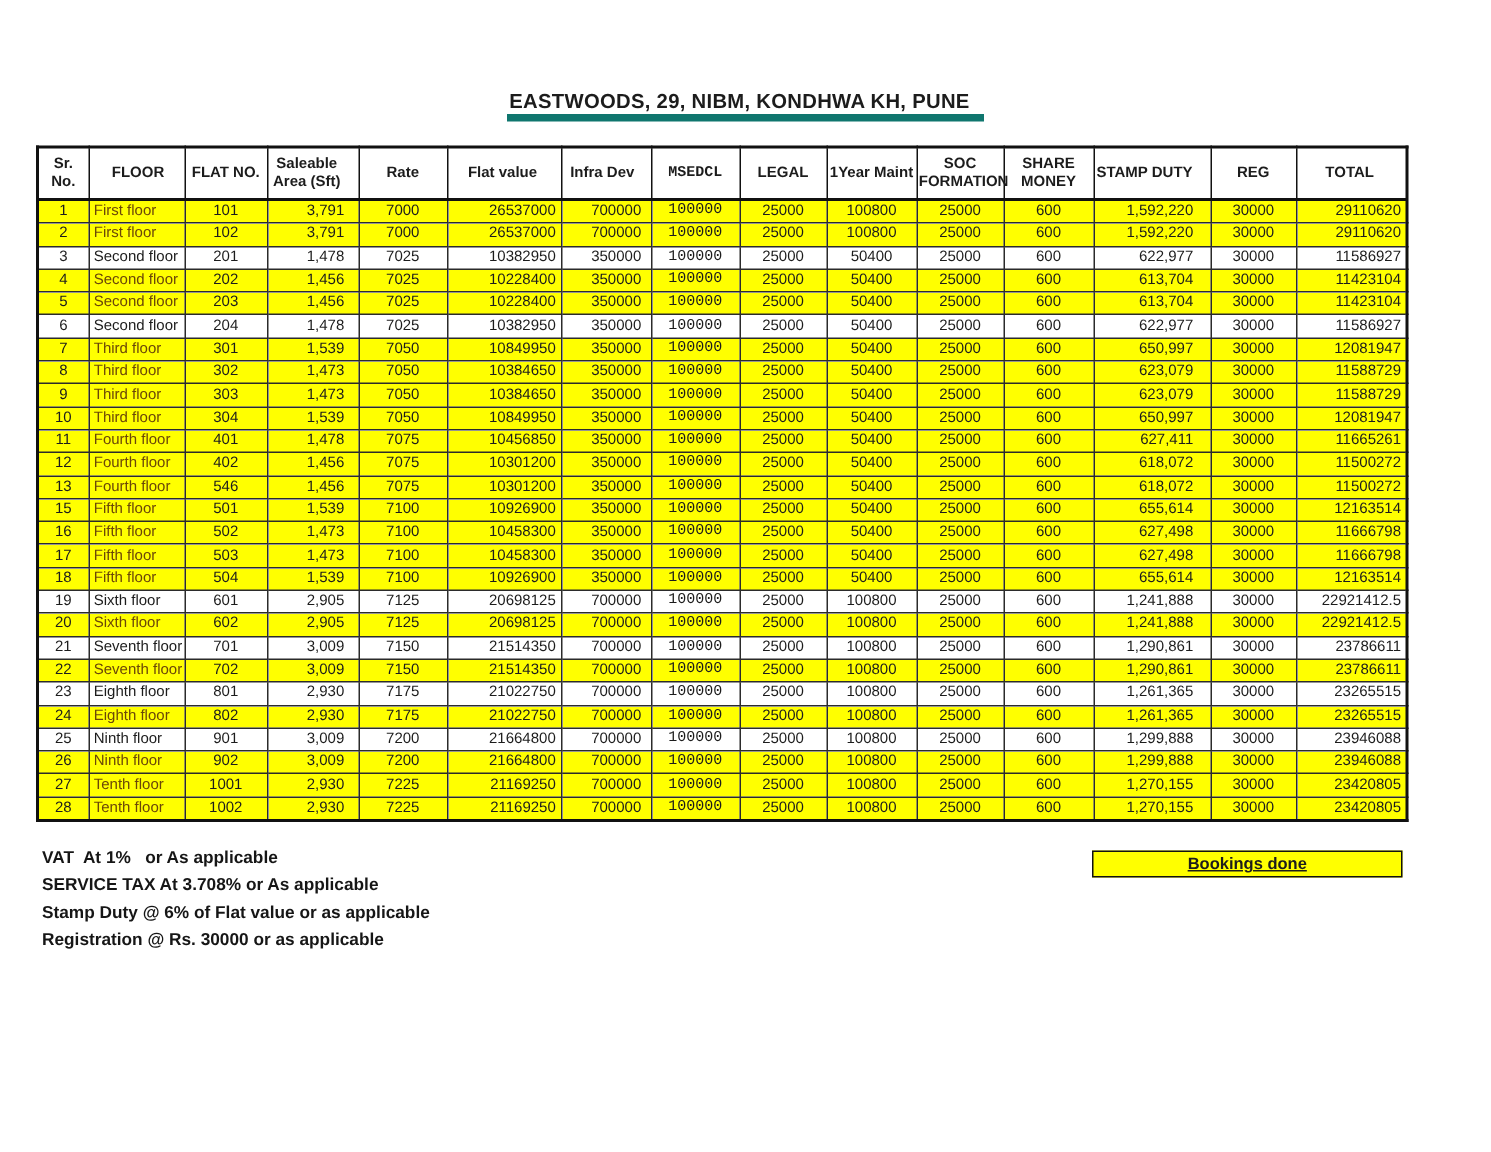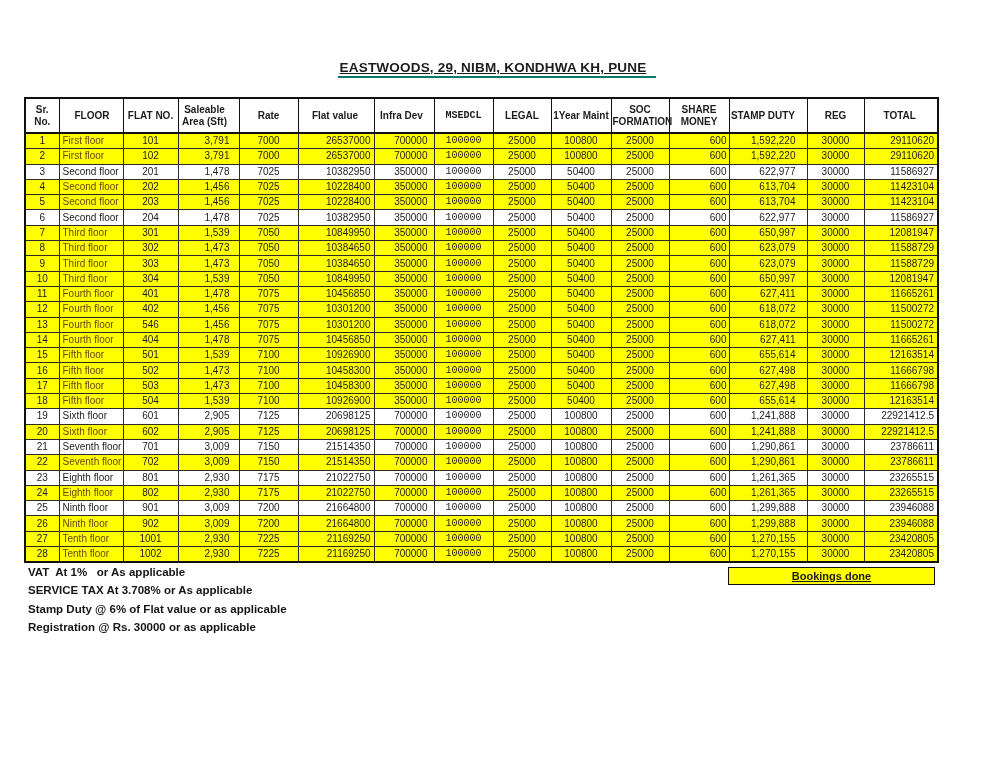--- a/index.html
+++ b/index.html
@@ -4,21 +4,21 @@
 <style>
   html,body{margin:0;padding:0;}
   body{
     width:994px;height:768px;background:#ffffff;position:relative;
     font-family:"Liberation Sans", sans-serif;color:#1c1c1c;overflow:hidden;
   }
   .page-title{
     position:absolute;top:60px;left:0;width:100%;text-align:center;
     font-size:13.5px;font-weight:bold;letter-spacing:.2px;
   }
-  .page-title span{border-bottom:2px solid #0f766e;padding:0 10px 1px 2px;text-decoration:underline;}
+  .page-title span{border-bottom:5px solid #0f766e;padding:0 10px 1px 2px;}
 
   table.rate-table{
     position:absolute;left:24px;top:97px;width:913px;
     border-collapse:collapse;table-layout:fixed;
     border:2px solid #111;
   }
   .rate-table th{
     height:33px;font-size:10px;font-weight:bold;text-align:center;
     vertical-align:middle;line-height:1.18;border:1px solid #111;
     padding:0 1px;background:#fff;
@@ -37,21 +37,21 @@
   .c1{text-align:left;padding-left:3px !important;}
   .c2{text-align:center;}
   .c3{text-align:right;padding-right:9px !important;}
   .c4{text-align:center;}
   .c5{text-align:right;padding-right:3px !important;}
   .c6{text-align:right;padding-right:6px !important;}
   .c7{text-align:center;font-family:Liberation Mono, monospace;}
   .c8{text-align:center;}
   .c9{text-align:center;}
   .c10{text-align:center;}
-  .c11{text-align:right;}
+  .c11{text-align:center;}
   .c12{text-align:right;padding-right:11px !important;}
   .c13{text-align:center;}
   .c14{text-align:right;padding-right:3px !important;}
 
   .bookings{
     position:absolute;left:728px;top:567px;width:205px;height:16px;
     background:var(--hl,#FFFF00);border:1.6px solid #111;
     text-align:center;font-size:11px;font-weight:bold;line-height:16px;
   }
   .bookings span{text-decoration:underline;}
@@ -319,37 +319,20 @@
         <td class="c6">350000</td>
         <td class="c7">100000</td>
         <td class="c8">25000</td>
         <td class="c9">50400</td>
         <td class="c10">25000</td>
         <td class="c11">600</td>
         <td class="c12">618,072</td>
         <td class="c13">30000</td>
         <td class="c14">11500272</td>
       </tr>
-      <tr class="hl">
-        <td class="c0">14</td>
-        <td class="c1">Fourth floor</td>
-        <td class="c2">404</td>
-        <td class="c3">1,478</td>
-        <td class="c4">7075</td>
-        <td class="c5">10456850</td>
-        <td class="c6">350000</td>
-        <td class="c7">100000</td>
-        <td class="c8">25000</td>
-        <td class="c9">50400</td>
-        <td class="c10">25000</td>
-        <td class="c11">600</td>
-        <td class="c12">627,411</td>
-        <td class="c13">30000</td>
-        <td class="c14">11665261</td>
-      </tr>
       <tr class="hl grp">
         <td class="c0">15</td>
         <td class="c1">Fifth floor</td>
         <td class="c2">501</td>
         <td class="c3">1,539</td>
         <td class="c4">7100</td>
         <td class="c5">10926900</td>
         <td class="c6">350000</td>
         <td class="c7">100000</td>
         <td class="c8">25000</td>

